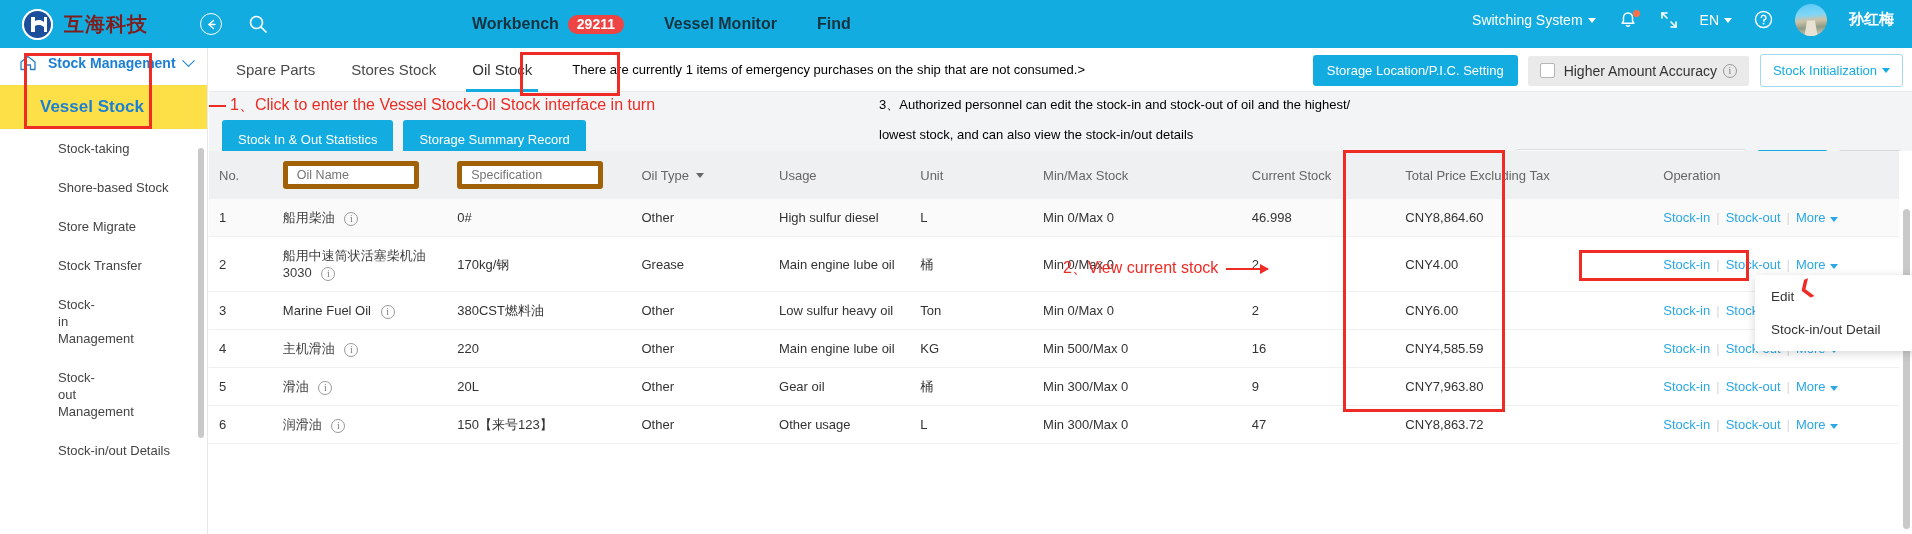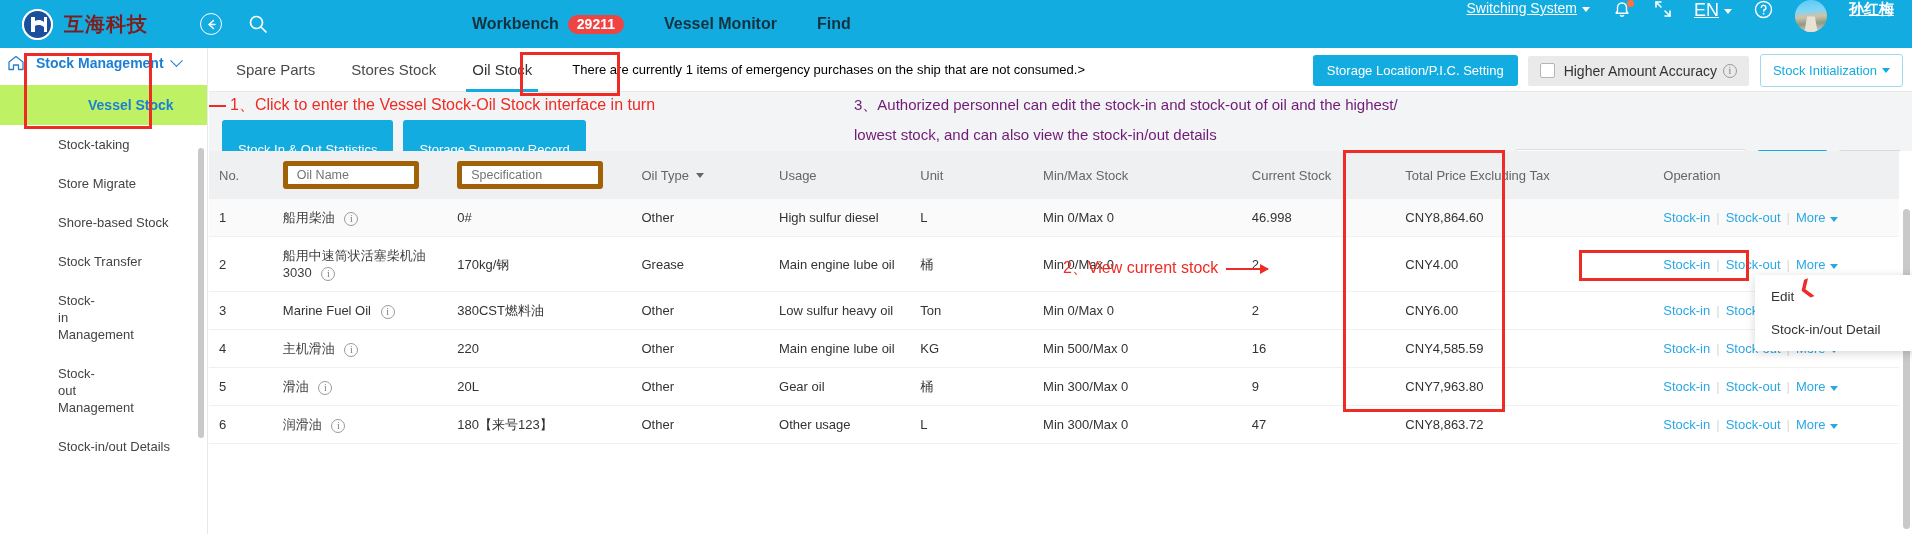--- a/index.html
+++ b/index.html
@@ -47,35 +47,35 @@
     cursor: pointer; display: flex; align-items: center;
     white-space: nowrap;
   }
   .top-nav-item.strong { color: #12323f; }
   .badge-count {
     margin-left: 9px; background: #ef4444; color: #fff;
     border-radius: 11px; padding: 1px 9px 2px; font-size: 14px;
   }
   .top-right {
     position: absolute; right: 18px; top: 0; height: 39px;
-    display: flex;  text-decoration: underline;
+    display: flex; align-items: center;
   }
   .top-right > * { margin-left: 22px; }
   .switch-sys { font-size: 14px; color: #fff; cursor: pointer; white-space: nowrap; }
   .caret-down {
     display: inline-block; width: 0; height: 0; margin-left: 5px;
     border-left: 4px solid transparent; border-right: 4px solid transparent;
     border-top: 5px solid currentColor; vertical-align: middle;
   }
   .bell-wrap { position: relative; cursor: pointer; display:flex; }
   .bell-dot {
     position: absolute; right: -2px; top: 0px;
     width: 7px; height: 7px; border-radius: 50%; background: #ff7043;
   }
-  .lang { font-size: 18px; cursor: pointer; color:#fff; }
+  .lang { font-size: 14px; cursor: pointer; color:#fff; }
   .avatar {
     width: 32px; height: 32px; border-radius: 50%;
     background: linear-gradient(175deg,#5bc8f5 0%, #7fd6f7 34%, #cfc2a6 52%, #8e9b86 72%, #d8d2c4 100%);
     overflow: hidden; position: relative;
   }
   .avatar::after{
     content:''; position:absolute; left:35%; top:45%; width:30%; height:55%;
     background:#e8e2d4; transform: perspective(12px) rotateX(22deg);
   }
   .user-name { font-size: 15px; font-weight: bold; color: #fff; white-space: nowrap; }
@@ -85,35 +85,35 @@
     position: absolute; left: 0; top: 48px; width: 208px; height: 486px;
     background: #fff; border-right: 1px solid #e8e8e8;
     overflow: hidden; z-index: 20;
   }
   .sb-partial {
     font-size: 13px; color: #555; padding-left: 54px;
     margin-top: -7px; white-space: nowrap; opacity: .85;
   }
   .sb-group {
     display: flex; align-items: center;
-    padding: 10px 0 10px 6px; height: 44px;
+    padding: 10px 0 10px 18px; height: 44px;
   }
   .home-icon { width: 20px; height: 20px; flex: 0 0 20px; margin-right: 10px; }
   .sb-group-label {
     color: #1b7fd4; font-weight: bold; font-size: 14px;
     display: flex; align-items: center; cursor: pointer;
   }
   .chev {
     display:inline-block; margin-left: 8px; width: 9px; height: 9px;
     border-right: 1.8px solid #1b7fd4; border-bottom: 1.8px solid #1b7fd4;
     transform: rotate(45deg) translate(-2px,-2px);
   }
   .sb-sub-active {
-    background: #bef264; color: #1b7fd4; font-weight: bold;
-    font-size: 14px; padding: 12px 0 12px 88px; cursor: pointer;
+    background: #fde047; color: #1b7fd4; font-weight: bold;
+    font-size: 17px; padding: 12px 0 12px 40px; cursor: pointer;
   }
   .sb-item {
     font-size: 13px; color: #444; padding: 11px 14px 11px 58px;
     line-height: 17px; cursor: pointer;
   }
   .sb-scroll {
     position: absolute; right: 3px; top: 100px; width: 6px; height: 290px;
     background: #c9c9c9; border-radius: 3px; cursor: pointer;
   }
 
@@ -193,25 +193,25 @@
   .arrow-left-red {
     display:inline-block; width: 40px; height: 2px; background:#ee2b24;
     position: relative; margin-right: 4px;
   }
   .arrow-left-red::before{
     content:''; position:absolute; left:0; top:-4px;
     border-top: 5px solid transparent; border-bottom: 5px solid transparent;
     border-right: 9px solid #ee2b24;
   }
   .action-btns { position: absolute; left: 13px; top: 28px; display: flex; }
-  .action-btns .btn-primary { margin-right: 10px; padding: 22px 16px; font-size:13px; }
+  .action-btns .btn-primary { margin-right: 10px; padding: 12px 16px; font-size:13px; }
 
   .annot3 {
-    position: absolute; left: 645px; top: -2px;
-    color: #701a75; font-size: 15px; line-height: 30px;
+    position: absolute; left: 670px; top: -2px;
+    color: #000000; font-size: 13px; line-height: 30px;
     white-space: nowrap;
   }
   .search-row {
     position: absolute; right: 10px; top: 57px;
     display: flex; align-items: center;
   }
   .vessel-select {
     width: 232px; height: 30px; background: #fff;
     border: 1px solid #ddd; border-radius: 3px;
     display: flex; align-items: center; justify-content: space-between;
@@ -415,22 +415,22 @@
       </span>
       <span class="sb-group-label">
         <span>Stock Management</span>
         <i class="chev"></i>
       </span>
     </div>
 
     <div class="sb-sub-active">Vessel Stock</div>
 
     <div class="sb-item">Stock-taking</div>
+    <div class="sb-item">Shore-based Stock</div>
     <div class="sb-item">Store Migrate</div>
-    <div class="sb-item">Shore-based Stock</div>
     <div class="sb-item">Stock Transfer</div>
     <div class="sb-item" style="width:112px">Stock-in Management</div>
     <div class="sb-item" style="width:112px">Stock-out Management</div>
     <div class="sb-item">Stock-in/out Details</div>
 
     <div class="sb-scroll"></div>
   </div>
   <div class="hl-sidebar"></div>
 
   <div class="main">
@@ -592,21 +592,21 @@
             <td class="stock-warn">9</td>
             <td>CNY7,963.80</td>
             <td class="op-links">
               <a>Stock-in</a><span class="op-sep">|</span><a>Stock-out</a><span class="op-sep">|</span><a><span>More</span><i class="more-caret"></i></a>
             </td>
           </tr>
 
           <tr>
             <td>6</td>
             <td><span class="cn">润滑油</span> <span class="info-circle">i</span></td>
-            <td>180【来号123】</td>
+            <td>150【来号123】</td>
             <td>Other</td>
             <td>Other usage</td>
             <td>L</td>
             <td>Min 300/Max 0</td>
             <td class="stock-warn">47</td>
             <td>CNY8,863.72</td>
             <td class="op-links">
               <a>Stock-in</a><span class="op-sep">|</span><a>Stock-out</a><span class="op-sep">|</span><a><span>More</span><i class="more-caret"></i></a>
             </td>
           </tr>

